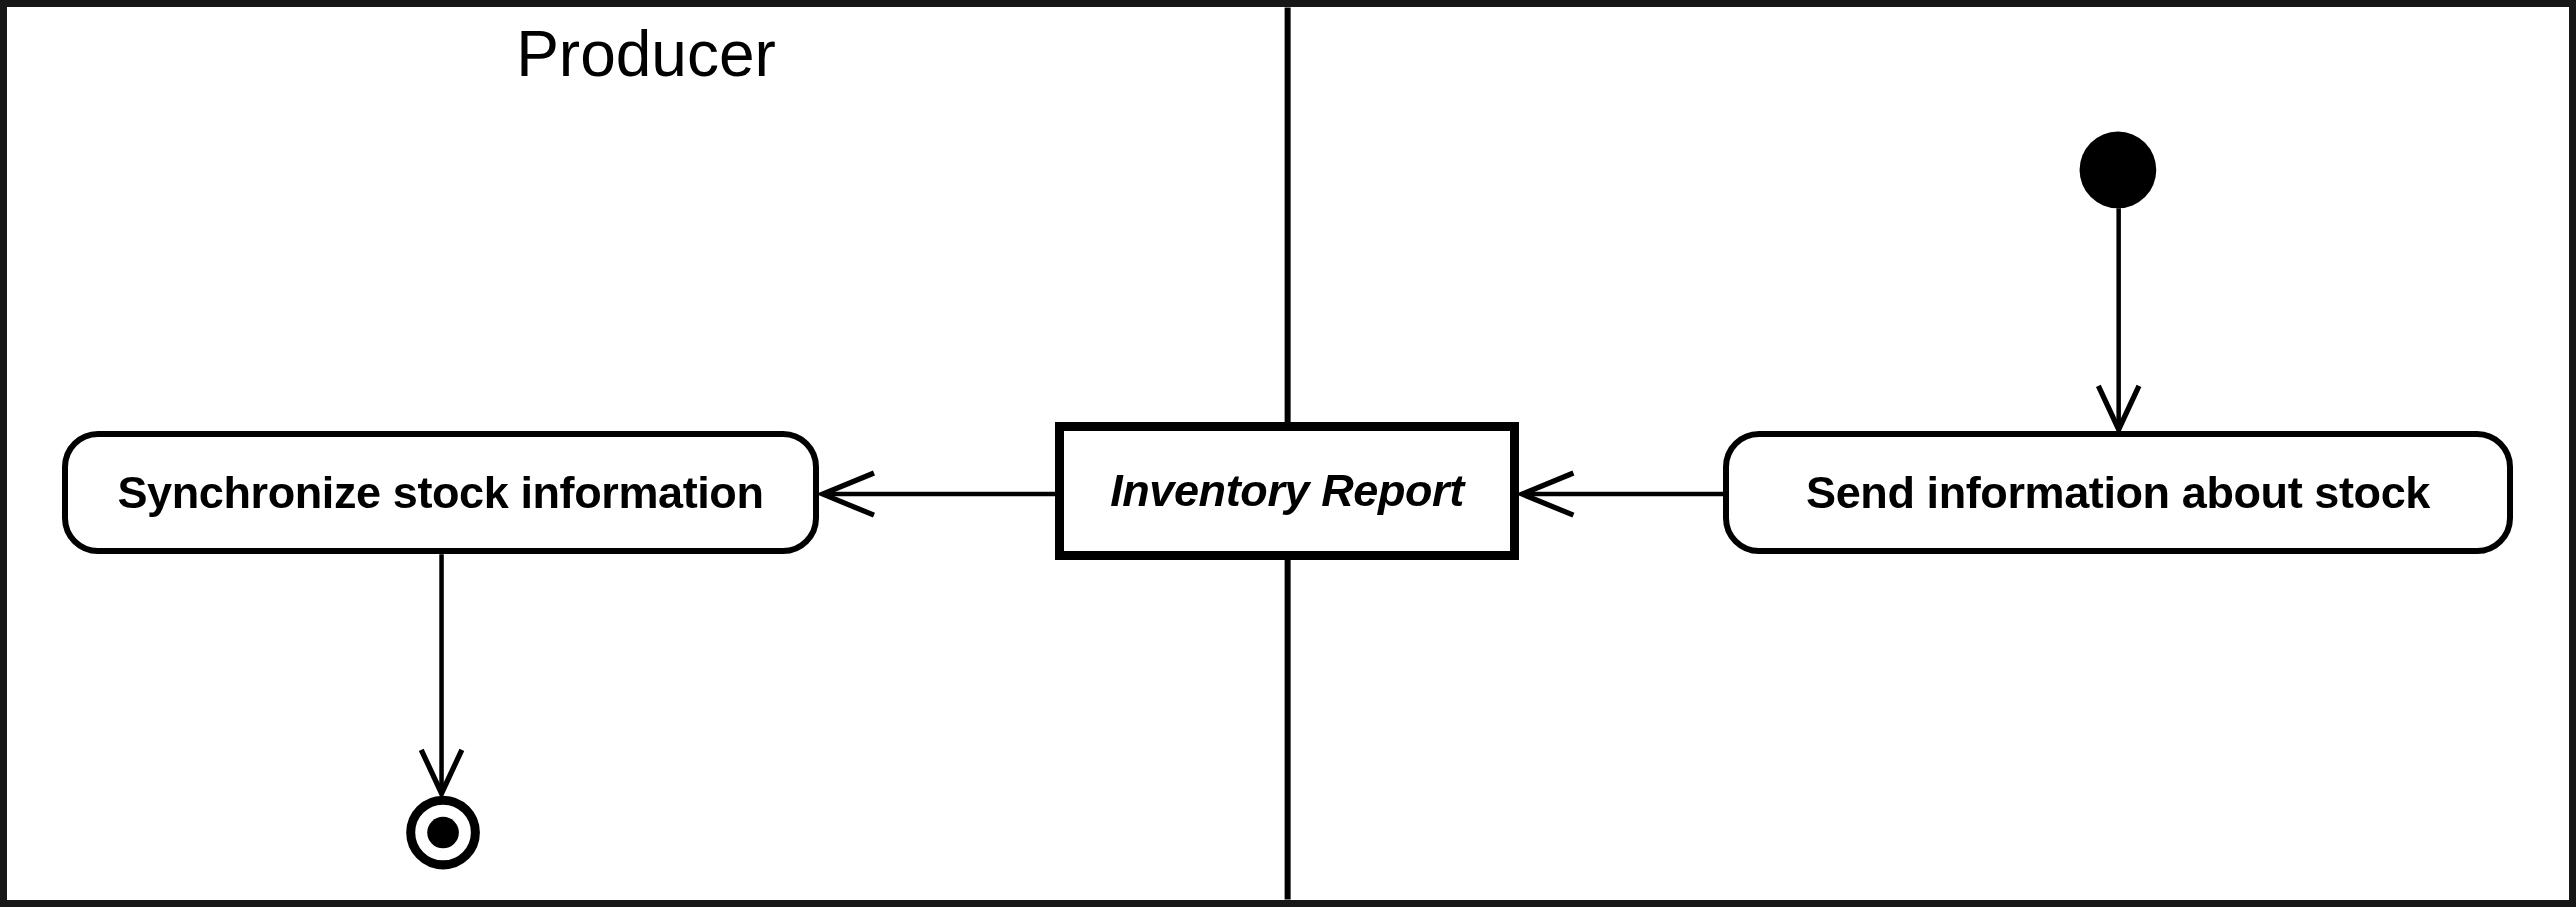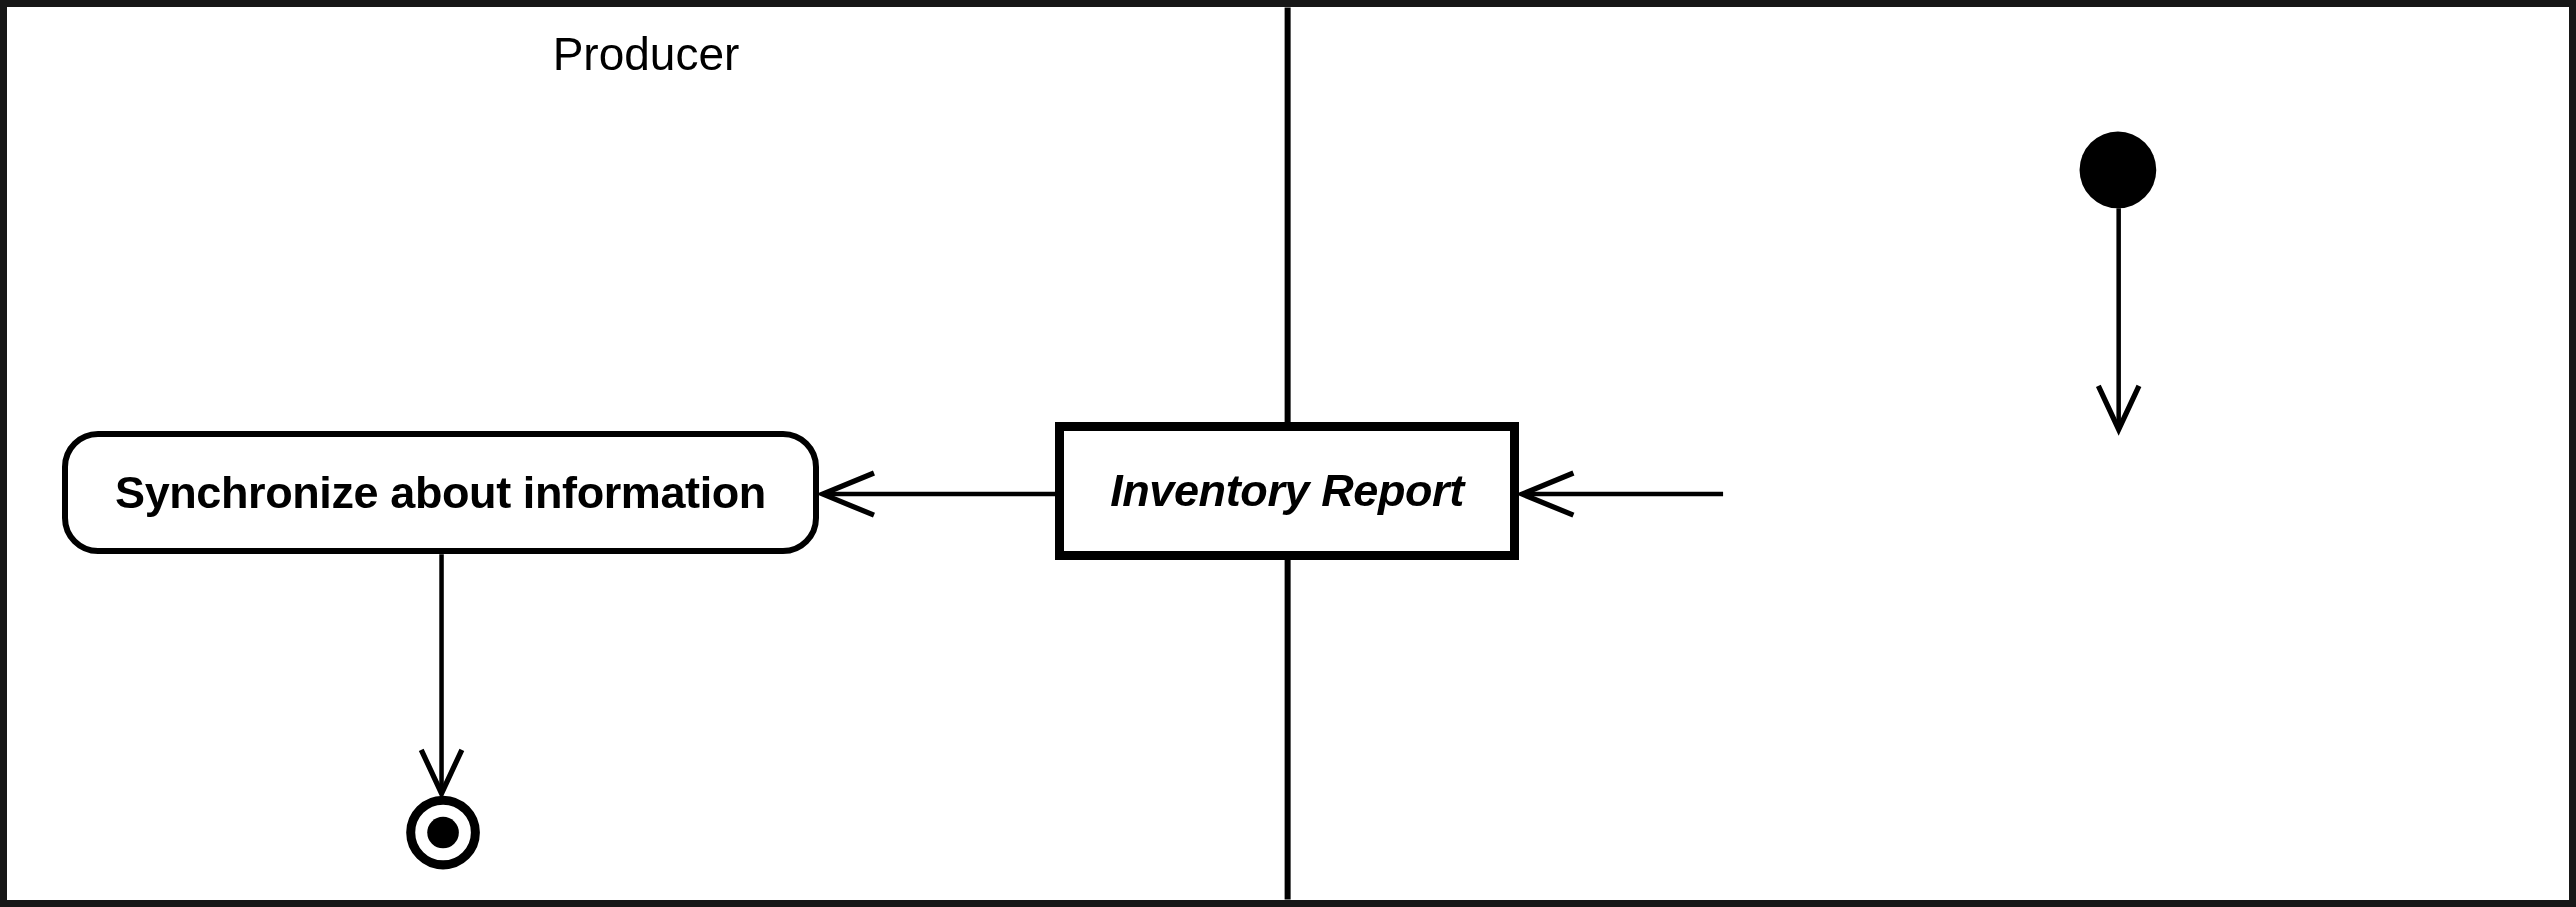--- a/index.html
+++ b/index.html
@@ -22,21 +22,21 @@
     border: 7.5px solid var(--frame);
     box-sizing: border-box;
     z-index: 4;
     pointer-events: none;
   }
   .lane-label {
     position: absolute;
     top: 25.6px;
     height: 57px;
     line-height: 57px;
-    font-size: 46px;
+    font-size: 64px;
     color: var(--ink);
     text-align: center;
     z-index: 2;
     white-space: nowrap;
   }
   #lane-label-producer { left: 7.5px;  width: 1277px; }
   #lane-label-retailer { left: 1291px; width: 1278px; }
 
   .wires {
     position: absolute;
@@ -113,22 +113,25 @@
       <polyline points="560,997 587,1055 614,997" stroke-width="7"></polyline>
     </g>
 
     <g>
       <circle class="ring" cx="589" cy="1107" r="43" stroke-width="12"></circle>
       <circle class="filled" cx="589" cy="1107" r="21"></circle>
     </g>
   </svg>
 
   <div class="node activity" id="node-sync">
-    <span class="node-label">Synchronize about information</span>
+    <span class="node-label">Synchronize stock information</span>
   </div>
 
   <div class="node object-node" id="node-inventory">
     <span class="node-label">Inventory Report</span>
   </div>
 
+  <div class="node activity" id="node-send">
+    <span class="node-label">Send information about stock</span>
+  </div>
 
 </div>
 
 
 </body></html>

